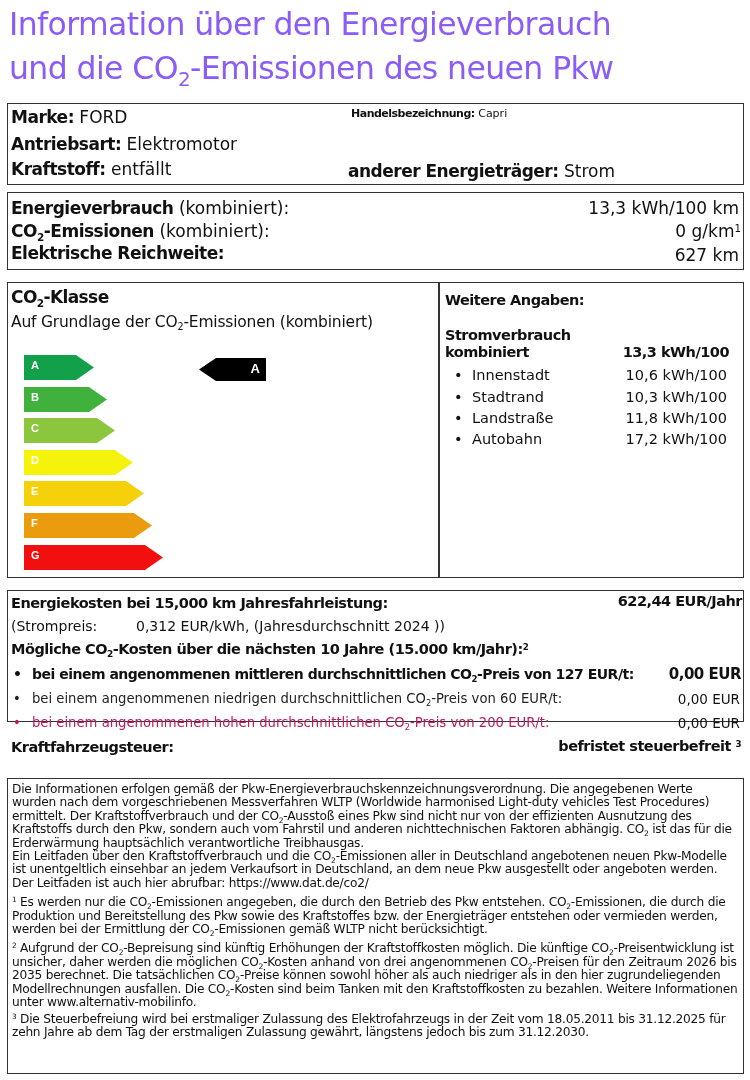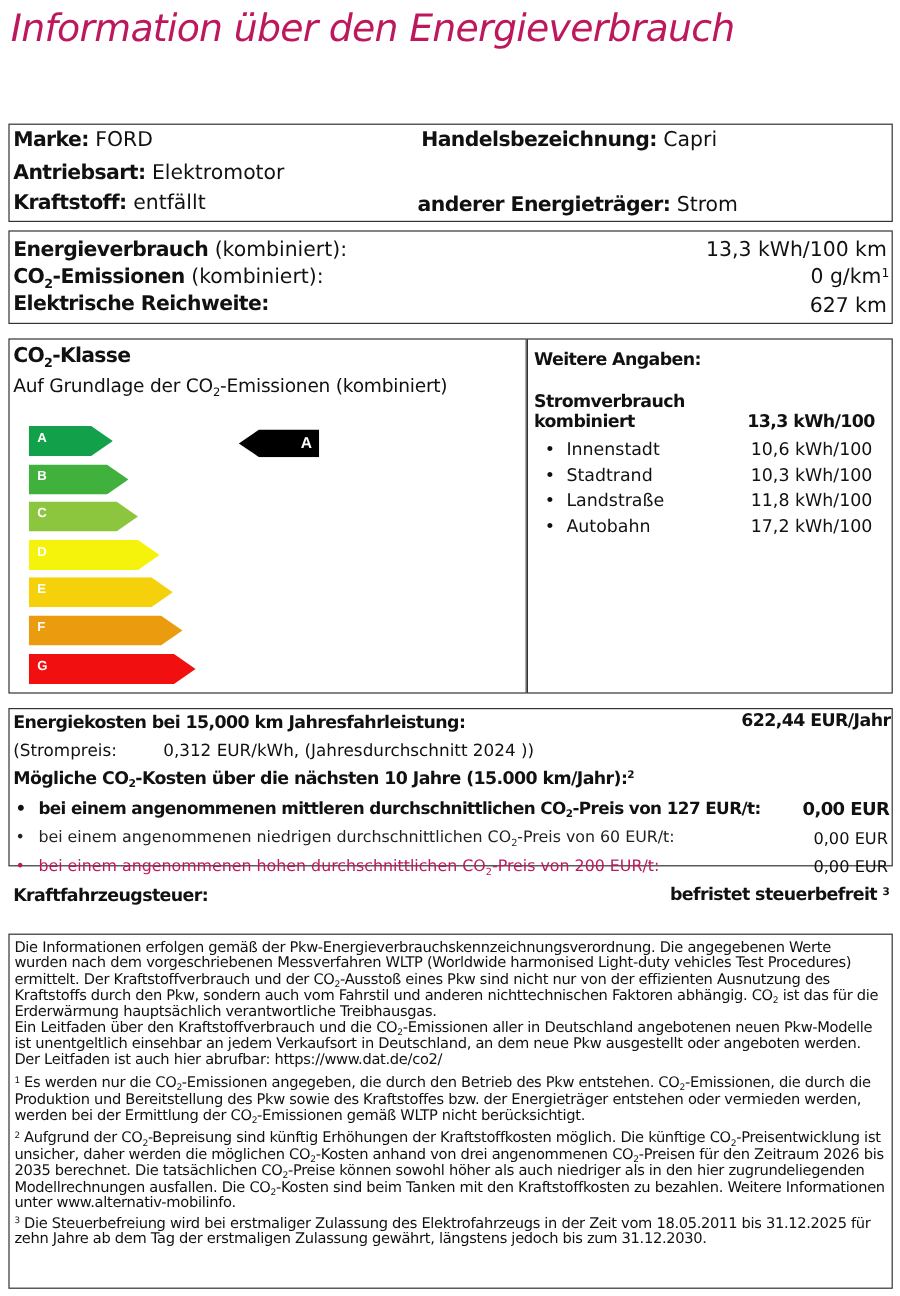--- a/index.html
+++ b/index.html
@@ -1,43 +1,44 @@
 <!DOCTYPE html>
 <html><head>
 <meta charset="utf-8">
 <style>
   * { box-sizing: border-box; margin: 0; padding: 0; }
   html, body { width: 750px; height: 1080px; background: #ffffff; overflow: hidden; }
   body { font-family: "DejaVu Sans", sans-serif; color: #111; position: relative; }
   .abs { position: absolute; }
-  .title { left: 9px; top: 2px; width: 740px; font-size: 31.5px; line-height: 44px; font-weight: normal; letter-spacing: -0.6px; color: #be185d; font-style: italic; }
+  .title { left: 9px; top: 2px; width: 740px; font-size: 31.5px; line-height: 44px; font-weight: normal; letter-spacing: -0.6px; color: #8b5cf6; }
   .title sub { font-size: 20px; vertical-align: -7px; line-height: 0; }
   .box { position: absolute; border: 1.5px solid #333; background: #fff; }
   .row { position: absolute; white-space: nowrap; }
   .lbl { font-weight: bold; letter-spacing: -0.5px; }
   sub.co { font-size: 0.62em; vertical-align: -0.35em; line-height: 0; }
   sup.fn { font-size: 0.6em; vertical-align: 0.5em; line-height: 0; }
   .bar { position: absolute; left: 24px; height: 25px; }
   .bar svg { display: block; }
   .bar span { position: absolute; left: 7px; top: 4px; color: #fff; font-weight: bold; font-size: 11px; font-family: "Liberation Sans", sans-serif; }
   .small { font-size: 12.2px; line-height: 13.4px; letter-spacing: -0.25px; }
   .small p { margin-bottom: 0; }
 </style>
 </head>
 <body>
 
 <div class="abs title">
   <div>Information über den Energieverbrauch</div>
+  <div><span>und die CO</span><sub>2</sub><span>-Emissionen des neuen Pkw</span></div>
 </div>
 
 <div class="box" style="left:7px; top:103px; width:737px; height:82px;">
   <div class="row" style="left:3px; top:3px; font-size:17px;">
     <span class="lbl">Marke:</span> <span>FORD</span>
   </div>
-  <div class="row" style="left:343px; top:3px; font-size:17px;">
+  <div class="row" style="left:343px; top:3px; font-size:11px;">
     <span class="lbl">Handelsbezeichnung:</span> <span>Capri</span>
   </div>
   <div class="row" style="left:3px; top:30px; font-size:17px;">
     <span class="lbl">Antriebsart:</span> <span>Elektromotor</span>
   </div>
   <div class="row" style="left:3px; top:55px; font-size:17px;text-align:right;">
     <span class="lbl">Kraftstoff:</span> <span>entfällt</span>
   </div>
   <div class="row" style="left:340px; top:57px; font-size:17px;text-align:center;">
     <span class="lbl">anderer Energieträger:</span> <span>Strom</span>

